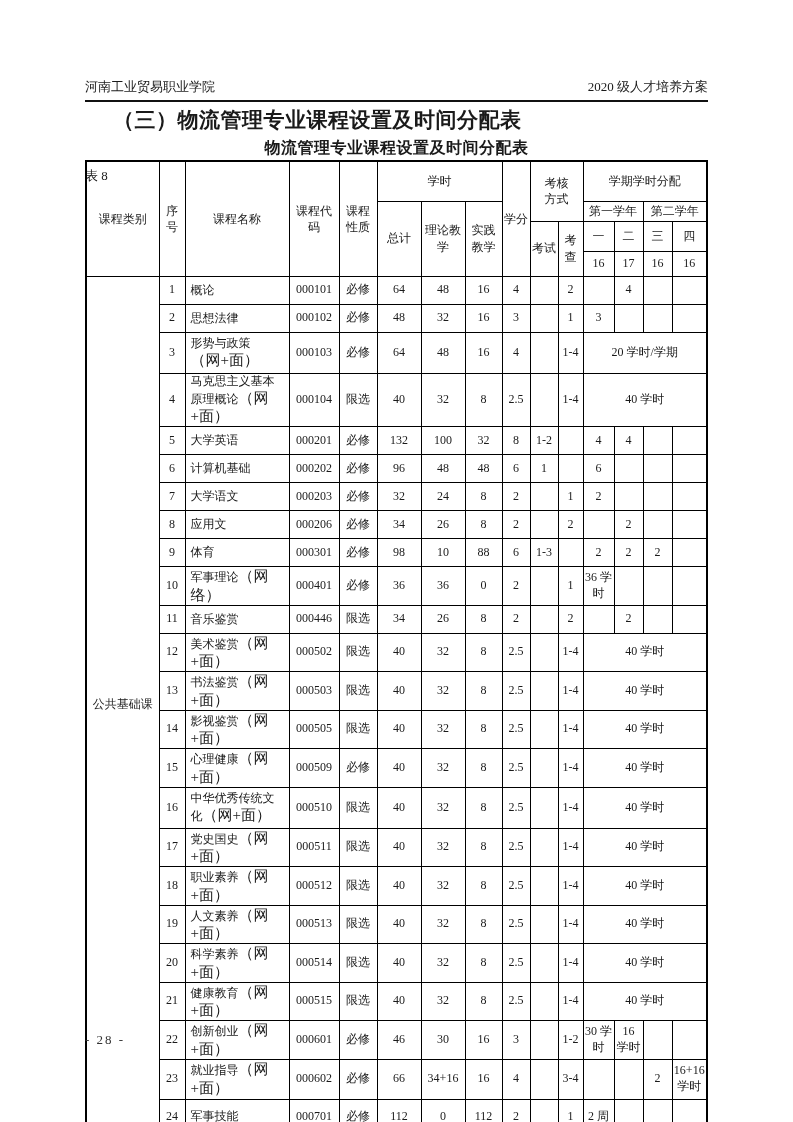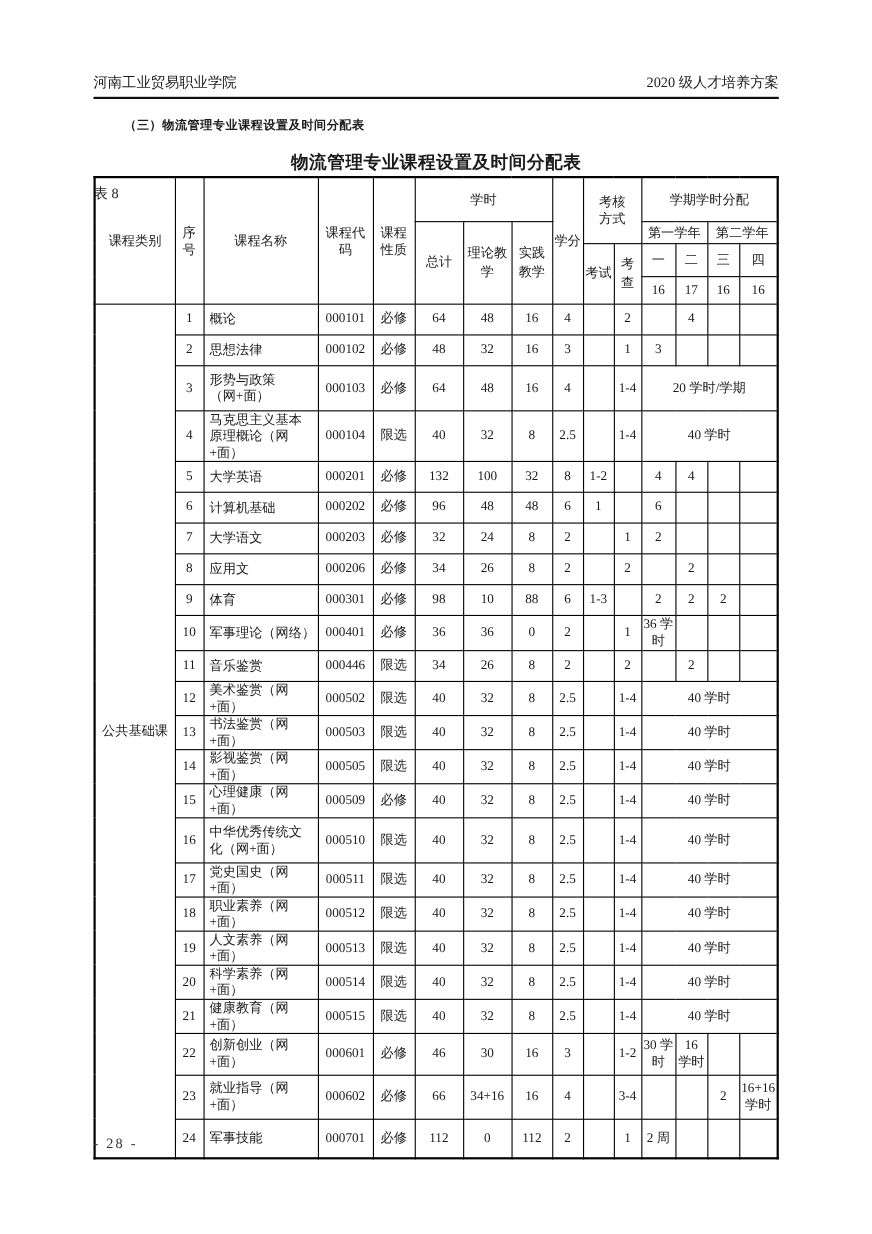--- a/index.html
+++ b/index.html
@@ -6,30 +6,30 @@
   body {
     width: 793px; height: 1122px;
     background: #ffffff;
     color: #1a1a1a;
     font-family: "Liberation Serif", "DejaVu Serif", serif;
     position: relative;
     overflow: hidden;
   }
   .page-header {
     position: absolute;
-    left: 85px; top: 66px; width: 623px;
+    left: 85px; top: 78px; width: 623px;
     display: flex; justify-content: space-between; align-items: flex-end;
     font-size: 13px;
     padding-bottom: 4px;
     border-bottom: 2px solid #111;
   }
   .section-title {
     position: absolute;
     left: 113px; top: 106px;
-    font-size: 11px; font-weight: bold;
+    font-size: 21px; font-weight: bold;
     letter-spacing: 0.5px;
   }
   .caption-line {
     position: absolute;
     left: 85px; top: 138px; width: 623px;
     height: 20px;
   }
   .caption-label {
     position: absolute; left: 0; top: 3px; font-size: 13px; margin-top: 26px;
   }
@@ -57,21 +57,21 @@
     overflow: hidden;
   }
   .course-table th { line-height: 1.35; }
   .narrow { width: 30px; margin: 0 auto; }
   td.name-cell {
     text-align: left;
     padding-left: 5px;
     padding-right: 2px;
     line-height: 1.25;
   }
-  .sub { font-size: 12px; }
+  .sub { font-size: 15px; }
   .tiny { font-size: 8px; line-height: 1.15; }
   .page-number {
     position: absolute;
     left: 85px; top: 1032px;
     font-size: 13px;
     letter-spacing: 2px;
     color: #333;
   }
 </style>
 </head>

